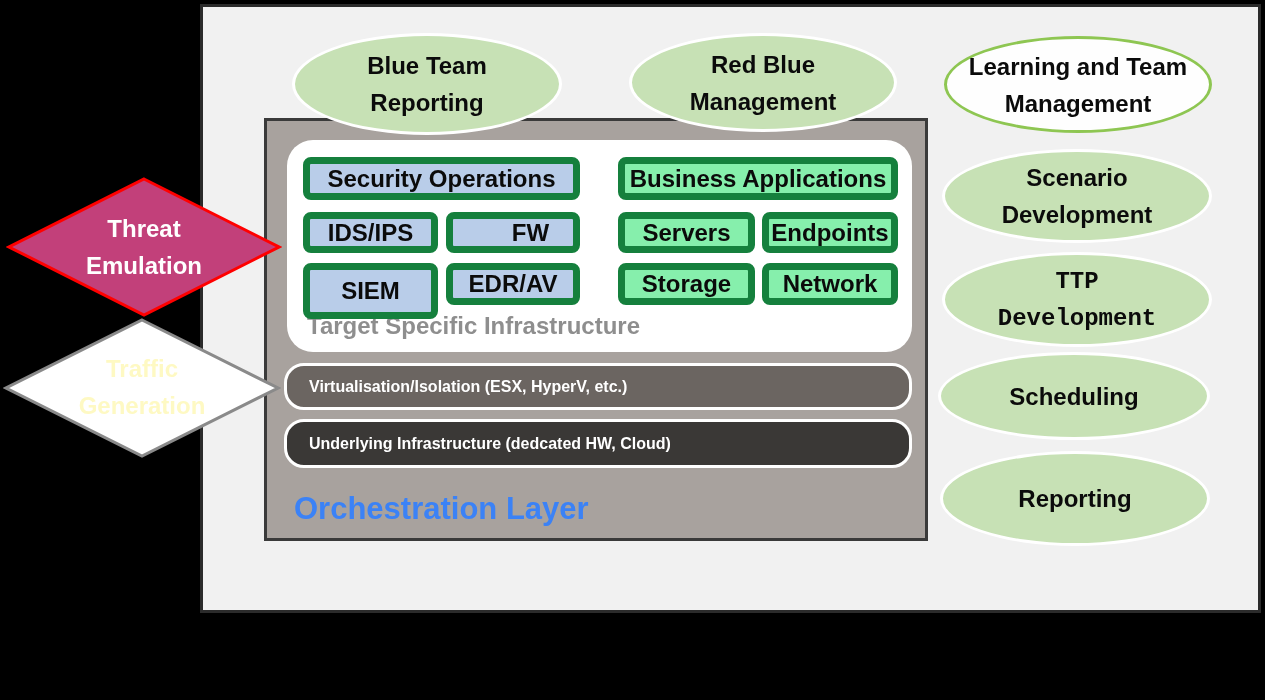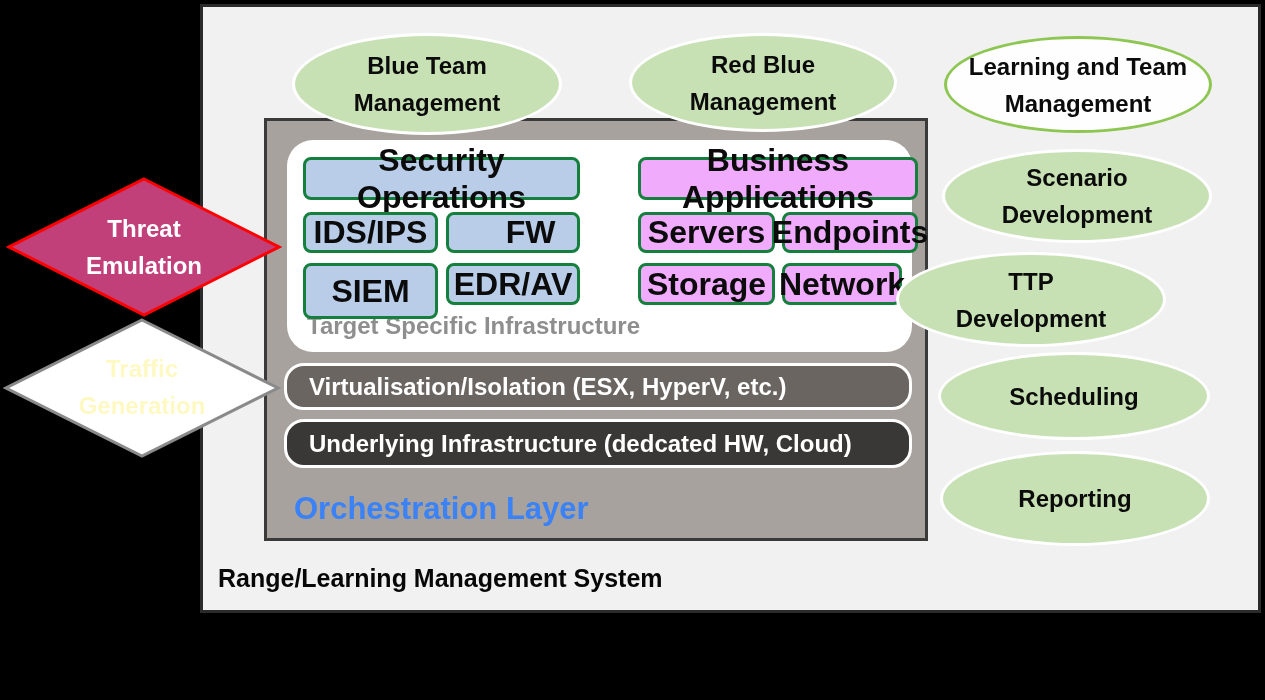--- a/index.html
+++ b/index.html
@@ -10,72 +10,71 @@
   .abs{position:absolute;box-sizing:border-box;}
   .pre{white-space:pre-line;}
   .center{display:flex;align-items:center;justify-content:center;text-align:center;}
 
   
   .main-box{left:200px;top:4px;width:1061px;height:609px;background:#f1f1f1;border:3px solid #2b2b2b;}
   .orch-box{left:264px;top:118px;width:664px;height:423px;background:#a8a29e;border:3px solid #3a3a3a;}
   .white-panel{left:287px;top:140px;width:625px;height:212px;background:#ffffff;border-radius:26px;}
 
   
-  .node{border:3px solid #15803d;border-radius:8px;font-size:32px;color:#0b0b0b;}
+  .node{border:7px solid #15803d;border-radius:8px;font-size:24px;color:#0b0b0b;}
   .blue{background:#b9cde9;}
-  .gray{background:#f0abfc;margin-left:20px;}
+  .gray{background:#86efac;}
   .b-secops{left:303px;top:157px;width:277px;height:43px;}
   .b-ids{left:303px;top:212px;width:135px;height:41px;text-align:center;}
   .b-fw{left:446px;top:212px;width:134px;height:41px;padding-left:35px;}
   .b-siem{left:303px;top:263px;width:135px;height:56px;}
   .b-edr{left:446px;top:263px;width:134px;height:42px;}
   .b-bizapp{left:618px;top:157px;width:280px;height:43px;}
   .b-servers{left:618px;top:212px;width:137px;height:41px;}
   .b-endpoints{left:762px;top:212px;width:136px;height:41px;}
   .b-storage{left:618px;top:263px;width:137px;height:42px;}
-  .b-network{left:762px;top:263px;width:120px;height:42px;}
+  .b-network{left:762px;top:263px;width:136px;height:42px;}
 
   
   .bar{left:284px;width:628px;border:3px solid #ffffff;border-radius:20px;
-       color:#ffffff;font-size:24px;display:flex;align-items:center;padding-left:22px;}
+       color:#ffffff;font-size:16px;display:flex;align-items:center;padding-left:22px;}
   .bar-virt{top:363px;height:47px;background:#6b6561;}
   .bar-under{top:419px;height:49px;background:#3a3836;}
 
   
   .lbl-target{left:307px;top:312px;width:560px;font-size:24px;color:#8e8e8e;}
   .lbl-orch{left:294px;top:491px;width:400px;font-size:31px;color:#3b82f6;}
   .lbl-title{left:218px;top:564px;width:700px;font-size:25px;color:#070707;}
 
   
   .ellipse{border-radius:50%;font-size:24px;line-height:37px;color:#0b0b0b;z-index:5;}
   .green-e{background:#c7e1b5;border:3px solid #ffffff;}
   .white-e{background:#fefefe;border:3px solid #8ec652;}
   .e-blue{left:292px;top:33px;width:270px;height:102px;}
   .e-red{left:629px;top:33px;width:268px;height:99px;}
   .e-learning{left:944px;top:36px;width:268px;height:97px;}
   .e-scenario{left:942px;top:149px;width:270px;height:94px;}
-  .e-ttp{left:896px;top:252px;width:270px;height:95px;}
+  .e-ttp{left:942px;top:252px;width:270px;height:95px;font-family:Liberation Mono, monospace;}
   .e-sched{left:938px;top:352px;width:272px;height:88px;}
   .e-report{left:940px;top:451px;width:270px;height:95px;}
 
   
   .diamond-svg{z-index:6;}
   .d-threat{left:6px;top:176px;width:276px;height:142px;}
   .d-traffic{left:3px;top:317px;width:278px;height:142px;}
   .d-text{z-index:7;font-size:24px;line-height:37px;}
   .d-threat-text{left:44px;top:209px;width:200px;height:76px;color:#ffffff;}
   .d-traffic-text{left:42px;top:349px;width:200px;height:76px;color:#fef9c3;}
 </style>
 </head>
 <body>
 
 <div class="stage">
 
   <div class="abs main-box"></div>
-  <div class="abs lbl-title">Range/Learning Management System</div>
 
   <div>
     <div class="abs orch-box"></div>
     <div class="abs lbl-orch">Orchestration Layer</div>
 
     <div>
       <div class="abs white-panel"></div>
       <div class="abs lbl-target">Target Specific Infrastructure</div>
 
       <div class="abs center node blue b-secops">Security Operations</div>
@@ -90,21 +89,21 @@
       <div class="abs center node gray b-storage">Storage</div>
       <div class="abs center node gray b-network">Network</div>
     </div>
 
     <div class="abs bar bar-virt">Virtualisation/Isolation (ESX, HyperV, etc.)</div>
     <div class="abs bar bar-under">Underlying Infrastructure (dedcated HW, Cloud)</div>
   </div>
 
   <div>
     <div class="abs center ellipse green-e e-blue pre">Blue Team
-Management</div>
+Reporting</div>
     <div class="abs center ellipse green-e e-red pre">Red Blue
 Management</div>
     <div class="abs center ellipse white-e e-learning pre">Learning and Team
 Management</div>
   </div>
 
   <div>
     <div class="abs center ellipse green-e e-scenario pre">Scenario
 Development</div>
     <div class="abs center ellipse green-e e-ttp pre">TTP

